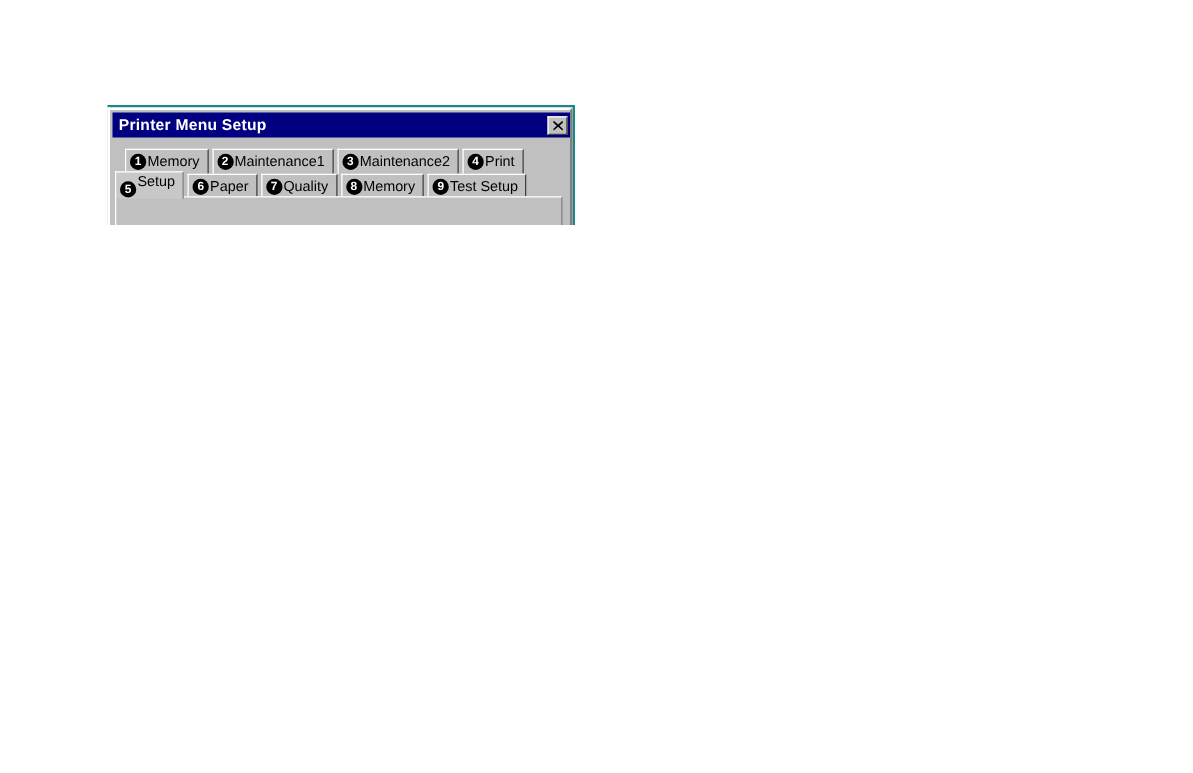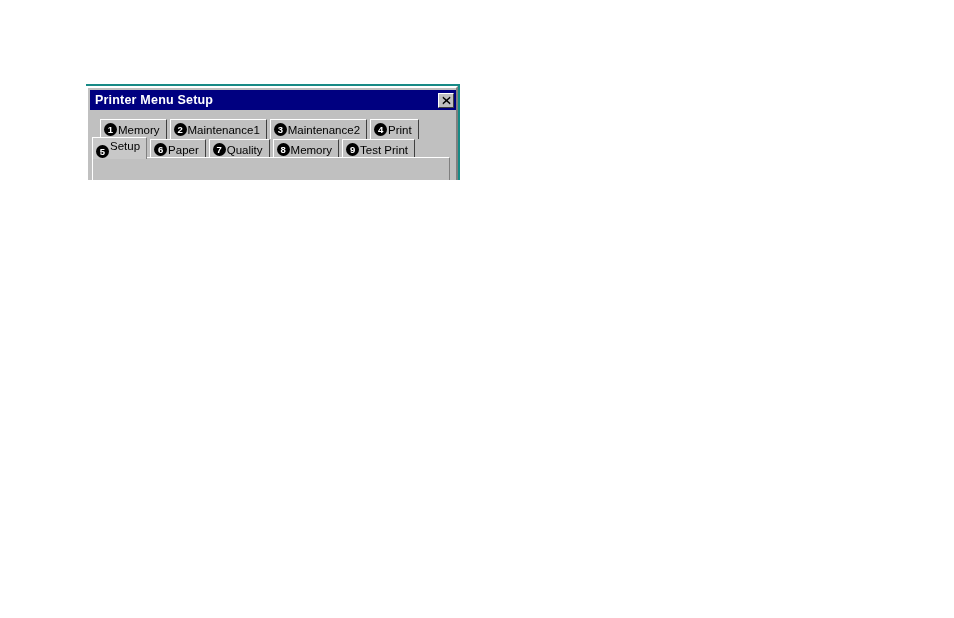--- a/index.html
+++ b/index.html
@@ -235,21 +235,21 @@
         <span class="tab-label">Quality</span>
       </div>
 
       <div class="tab">
         <span class="badge">8</span>
         <span class="tab-label">Memory</span>
       </div>
 
       <div class="tab">
         <span class="badge">9</span>
-        <span class="tab-label">Test Print</span>
+        <span class="tab-label">Test Setup</span>
       </div>
 
     </div>
 
   </div>
 
   <div id="tab-panel"></div>
 
 </div>
 

